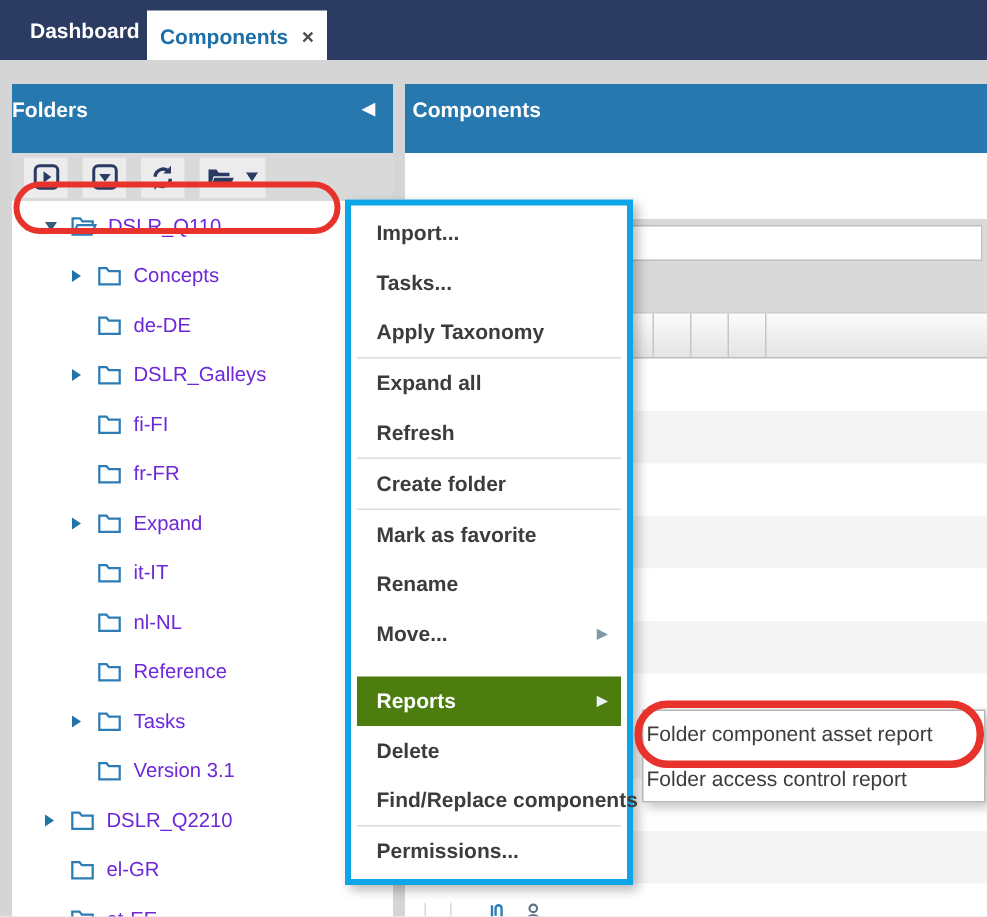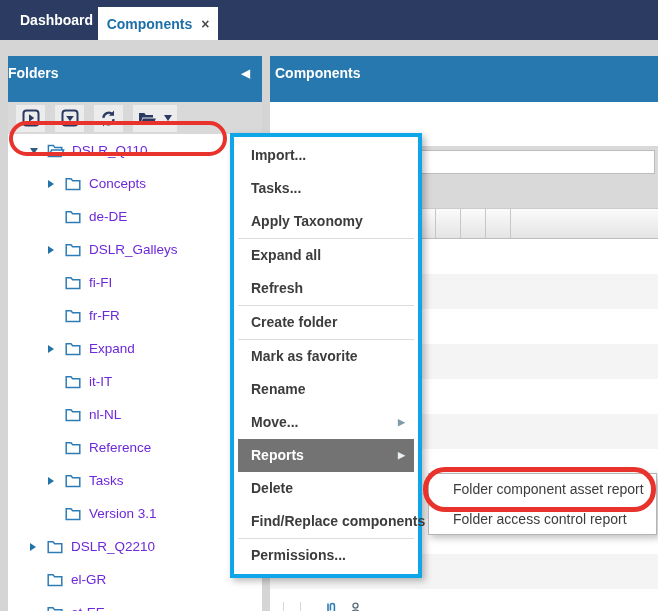--- a/index.html
+++ b/index.html
@@ -55,29 +55,29 @@
   .rows .r:nth-child(even) { background:#f4f4f4; }
   .rows .r:nth-child(odd) { background:#ffffff; }
   .frag { position:absolute; }
   .frag-line { width:1px; background:#d8d8d8; height:9px; }
 
   
   .context-menu { position:absolute; left:230px; top:133px; width:192px; background:#fff;
                   border:4px solid #0ea5e9; box-shadow:3px 3px 7px rgba(0,0,0,.28); padding:2px 4px; z-index:10;font-weight:bold; }
   .menu-item { height:33px; line-height:33px; padding-left:13px; font-size:14px; color:#3c3c3c;
                position:relative; cursor:default; white-space:nowrap; }
-  .menu-item.hl { background:#737373; color:#ffffff; }
+  .menu-item.hl { background:#4d7c0f; color:#ffffff;margin-top:12px; }
   .menu-sep { border-top:1px solid #dcdcdc; height:0; }
   .sub-arrow { position:absolute; right:9px; top:0; font-size:9px; color:#7f9ba9; line-height:33px; }
   .menu-item.hl .sub-arrow { color:#e8f1f7; }
 
   
   .submenu { position:absolute; left:428px; top:473px; width:229px; background:#fff;
              border:1px solid #b5b5b5; box-shadow:3px 3px 7px rgba(0,0,0,.25); z-index:11; }
-  .submenu .menu-item { height:30px; line-height:30px; padding-left:24px; }
+  .submenu .menu-item { height:30px; line-height:30px; padding-left:2px; }
 
   
   .oval { position:absolute; border:4px solid #e8332d; border-radius:18px; z-index:50; pointer-events:none; }
   .oval1 { left:9px; top:121px; width:218px; height:35px; }
   .oval2 { left:423px; top:467px; width:233px; height:45px; border-width:5px; border-radius:22px; }
 </style>
 </head>
 <body>
 
 <div id="app">

